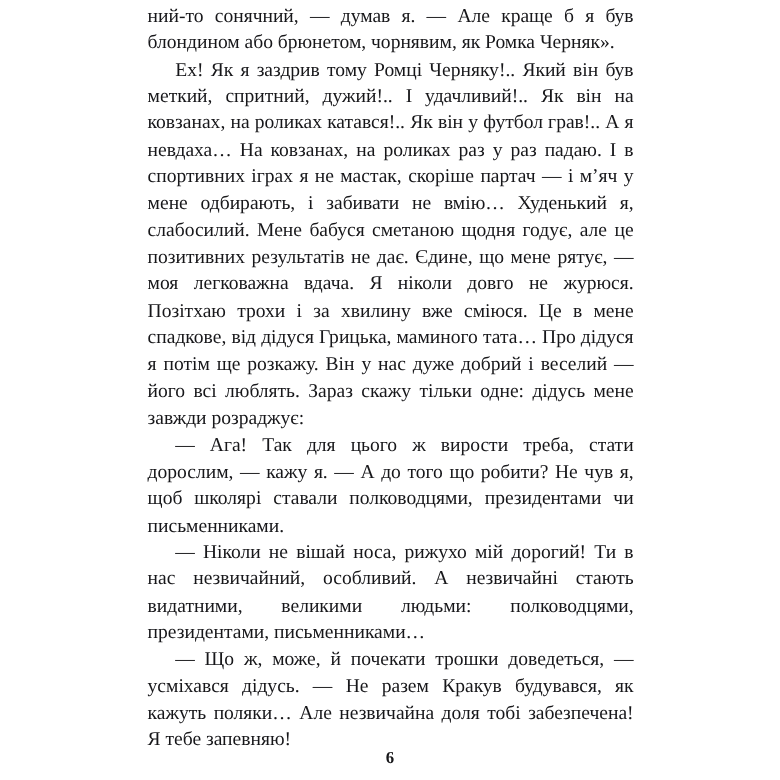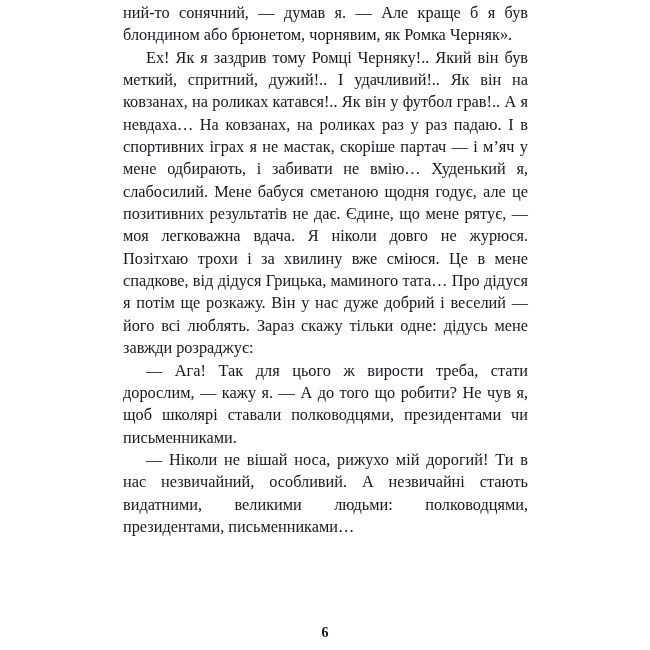--- a/index.html
+++ b/index.html
@@ -51,17 +51,18 @@
 </head>
 <body>
 
 <div class="page">
 
   <div class="text-column">
     <p class="para no-indent">ний-то сонячний, — думав я. — Але краще б я був блондином або брюнетом, чорнявим, як Ромка Черняк».</p>
     <p class="para">Ех! Як я заздрив тому Ромці Черняку!.. Який він був меткий, спритний, дужий!.. І удачливий!.. Як він на ковзанах, на роликах катався!.. Як він у футбол грав!.. А я невдаха… На ковзанах, на роликах раз у раз падаю. І в спортивних іграх я не мастак, скоріше партач — і м’яч у мене одбирають, і забивати не вмію… Худенький я, слабосилий. Мене бабуся сметаною щодня годує, але це позитивних результатів не дає. Єдине, що мене рятує, — моя легковажна вдача. Я ніколи довго не журюся. Позітхаю трохи і за хвилину вже сміюся. Це в мене спадкове, від дідуся Грицька, маминого тата… Про дідуся я потім ще розкажу. Він у нас дуже добрий і веселий — його всі люблять. Зараз скажу тільки одне: дідусь мене завжди розраджує:</p>
     <p class="para">— Ага! Так для цього ж вирости треба, стати дорослим, — кажу я. — А до того що робити? Не чув я, щоб школярі ставали полководцями, президентами чи письменниками.</p>
     <p class="para">— Ніколи не вішай носа, рижухо мій дорогий! Ти в нас незвичайний, особливий. А незвичайні стають видатними, великими людьми: полководцями, президентами, письменниками…</p>
+    <p class="para">— Що ж, може, й почекати трошки доведеться, — усміхався дідусь. — Не разем Кракув будувався, як кажуть поляки… Але незвичайна доля тобі забезпечена! Я тебе запевняю!</p>
   </div>
 
   <div class="page-number">6</div>
 
 </div>
 
 </body></html>

